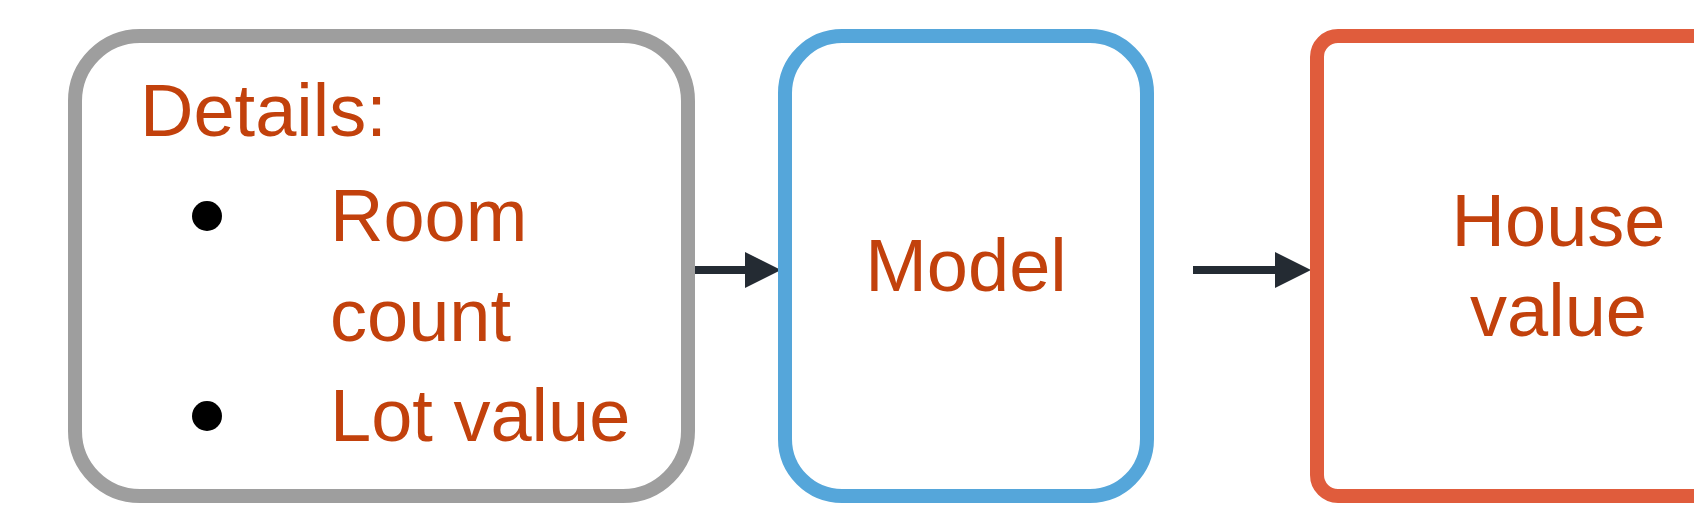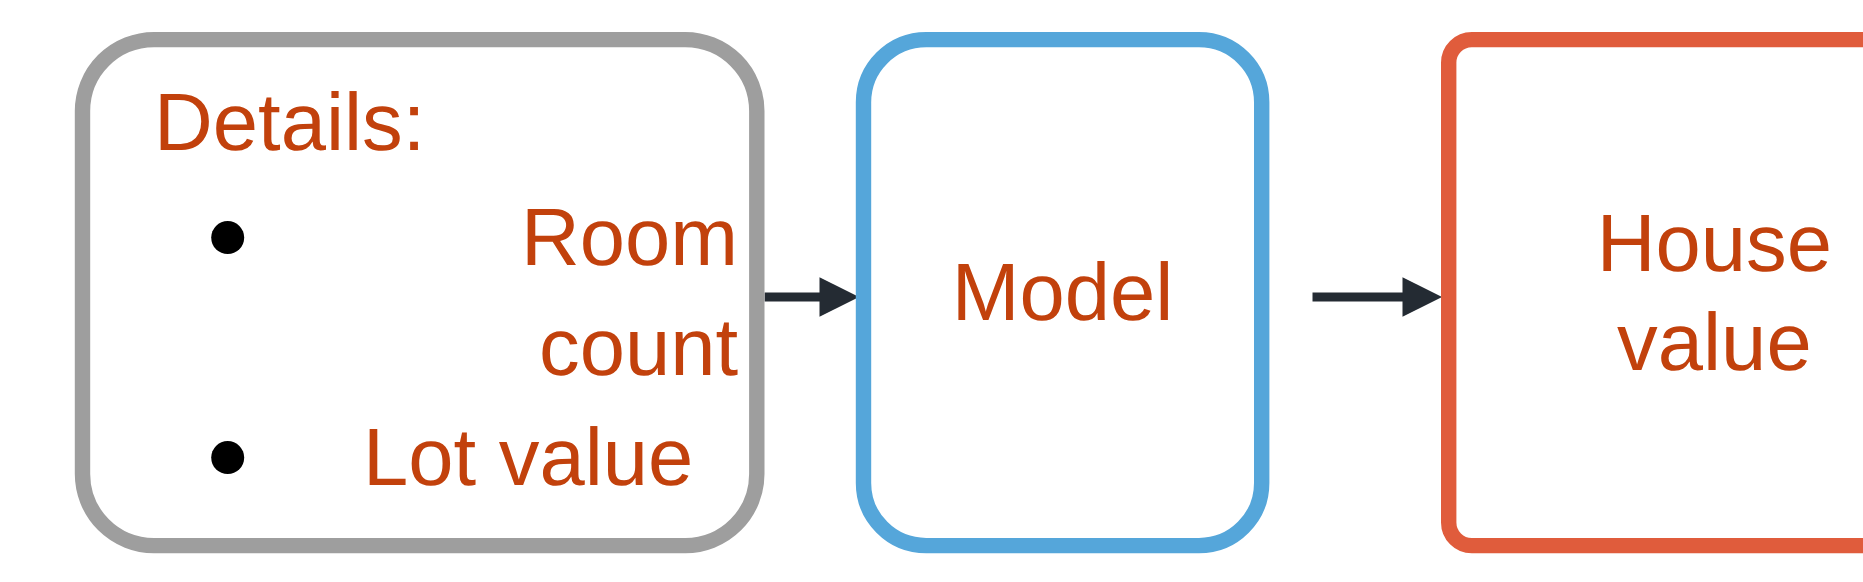--- a/index.html
+++ b/index.html
@@ -29,21 +29,20 @@
   .details-title {
     font-size: 74px;
     line-height: 100px;
     padding-left: 58px;
     white-space: nowrap;
   }
   .bullet-list {
     list-style: none;
     margin: 5px 0 0 0;
     padding: 0 10px 0 110px;
-    text-align: right;
   }
   .bullet-item {
     display: flex;
     align-items: flex-start;
     font-size: 74px;
     line-height: 100px;
   }
   .dot {
     flex: 0 0 30px;
     width: 30px; height: 30px;

